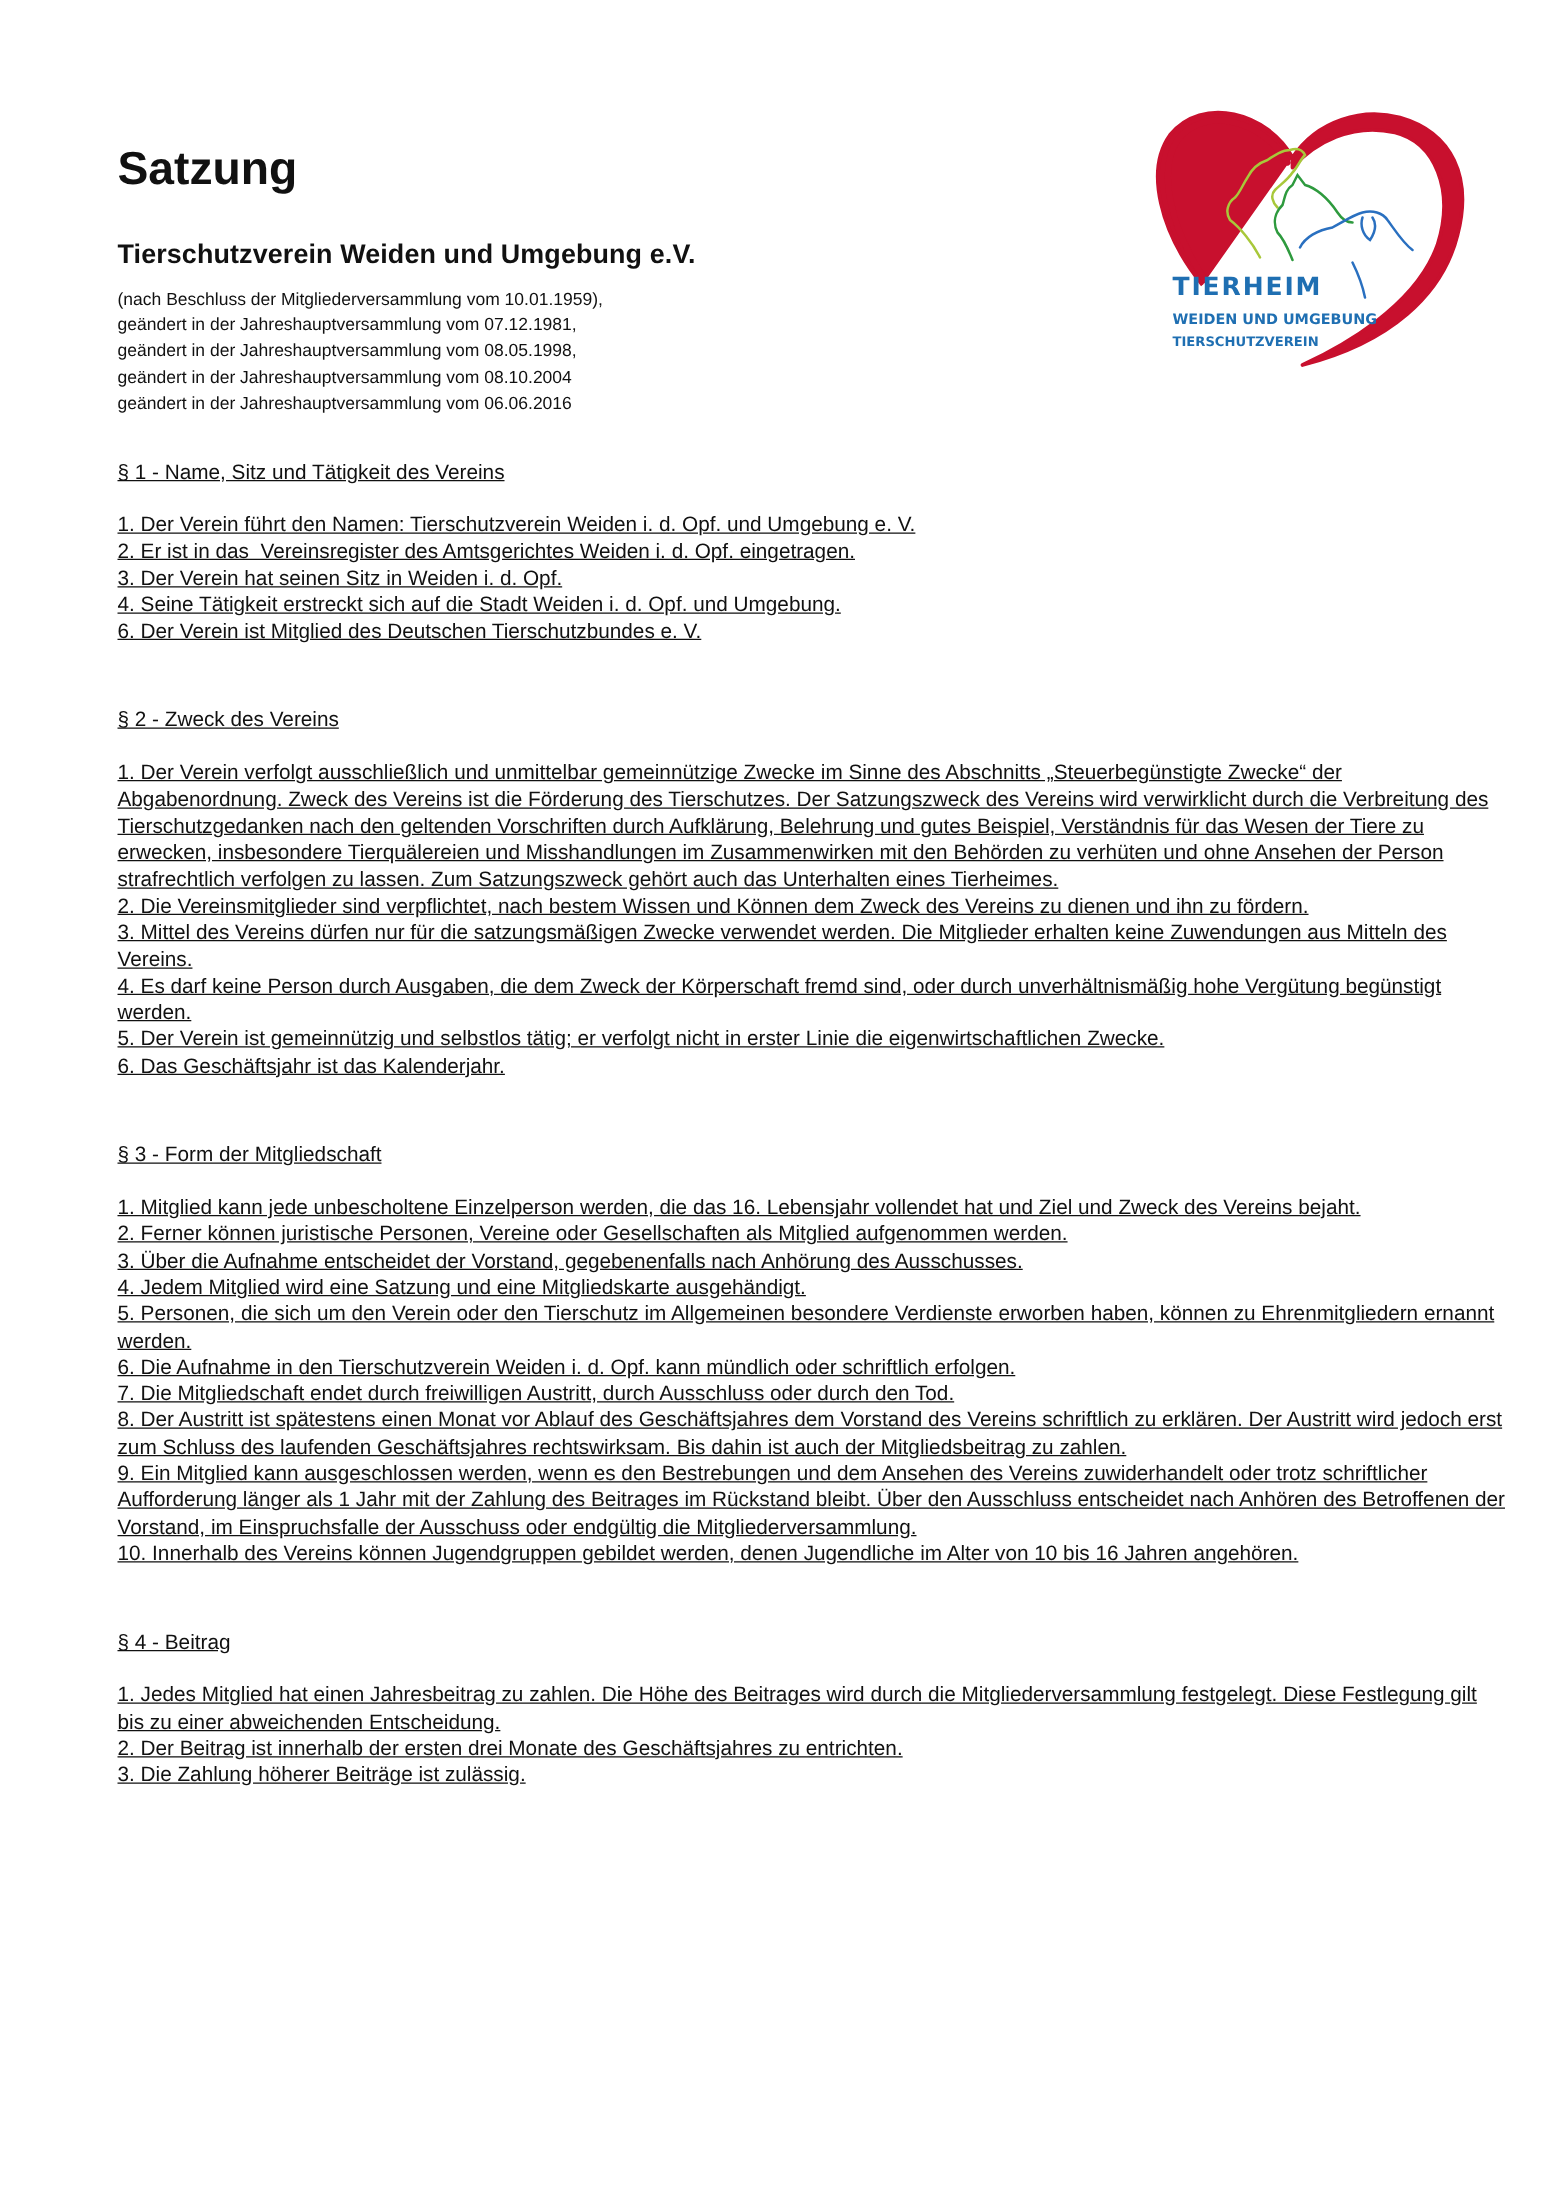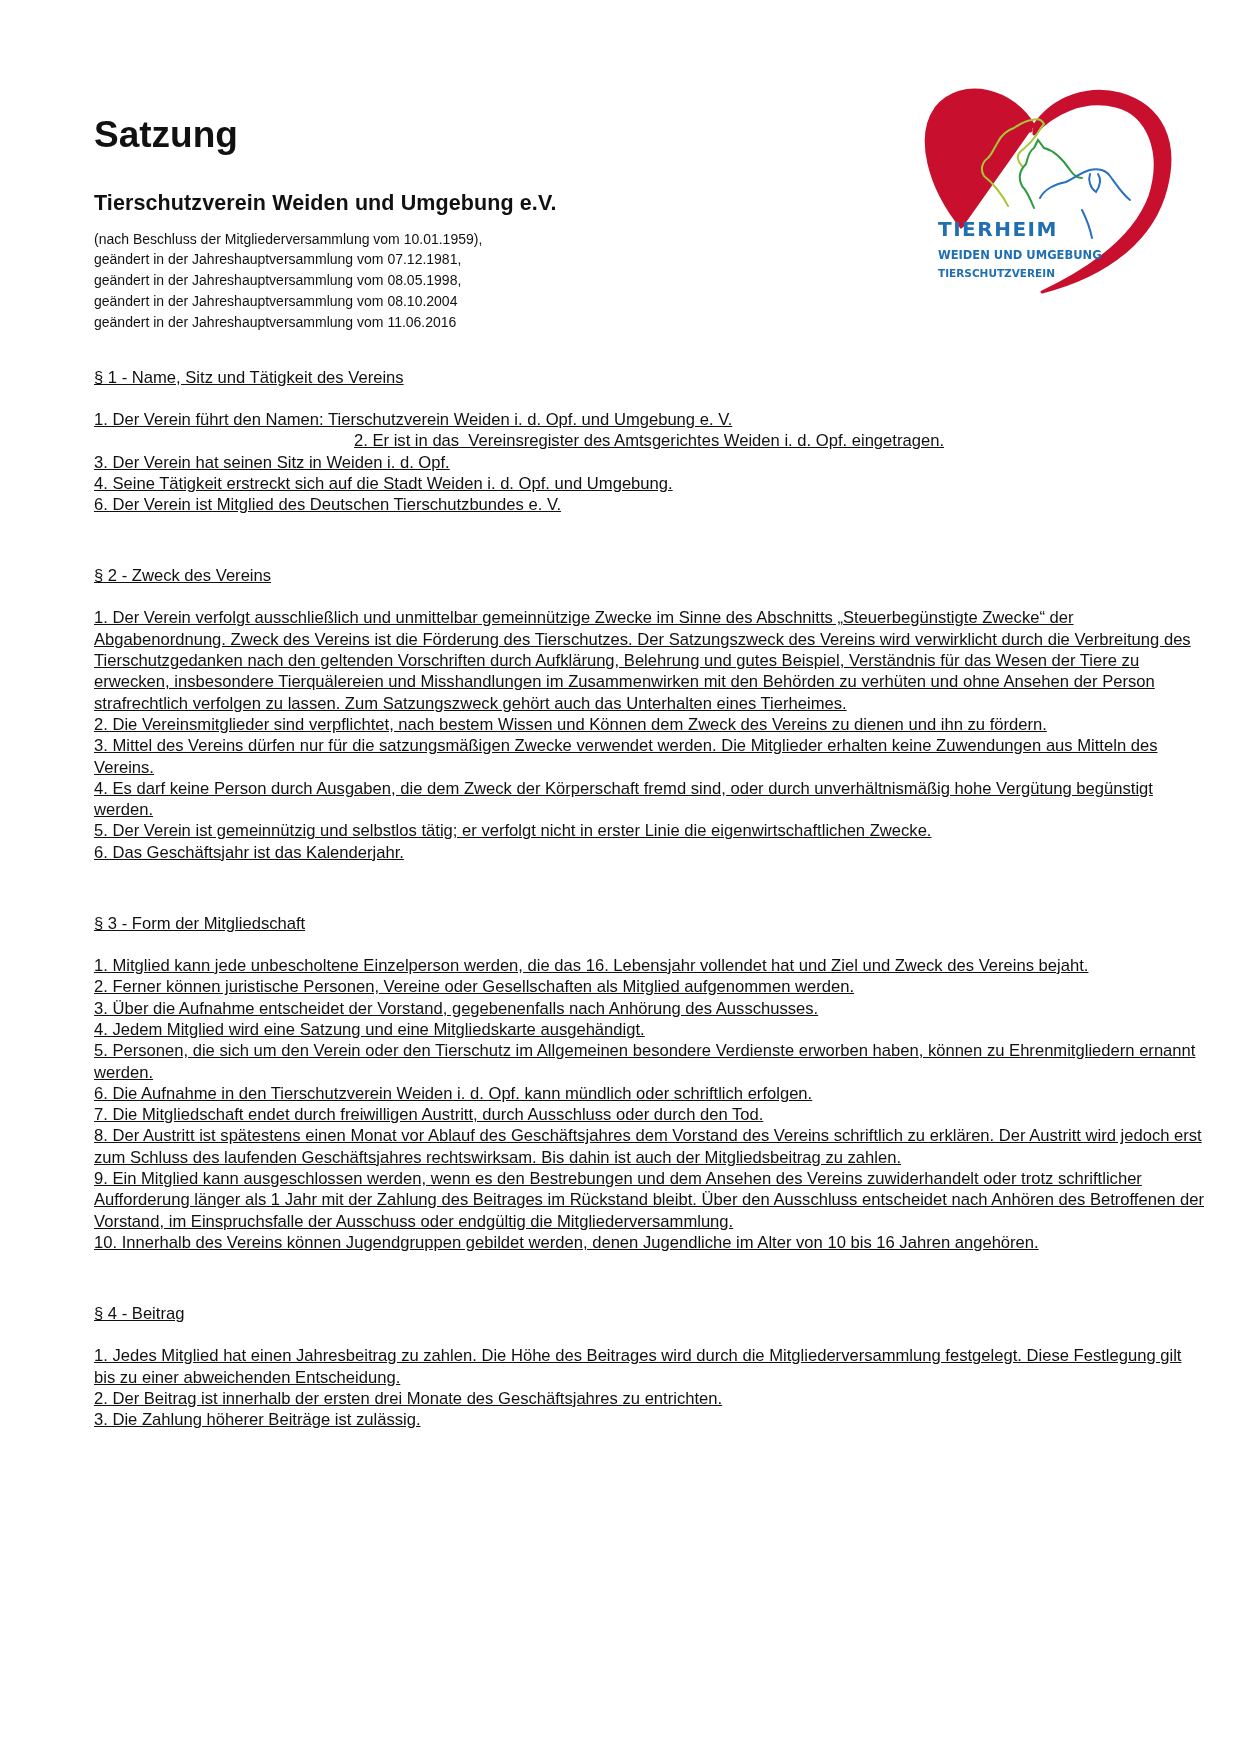--- a/index.html
+++ b/index.html
@@ -84,21 +84,21 @@
 <div class="page">
 
   <h1 class="title">Satzung</h1>
 
   <div class="header-block">
     <p class="org-name">Tierschutzverein Weiden und Umgebung e.V.</p>
     <p class="history-line">(nach Beschluss der Mitgliederversammlung vom 10.01.1959),</p>
     <p class="history-line">geändert in der Jahreshauptversammlung vom 07.12.1981,</p>
     <p class="history-line">geändert in der Jahreshauptversammlung vom 08.05.1998,</p>
     <p class="history-line">geändert in der Jahreshauptversammlung vom 08.10.2004</p>
-    <p class="history-line">geändert in der Jahreshauptversammlung vom 11.06.2016</p>
+    <p class="history-line">geändert in der Jahreshauptversammlung vom 06.06.2016</p>
   </div>
 
   <div class="logo">
     <svg width="260" height="225" viewBox="0 0 260 225">
 
       <path id="heart-path" d="M 112 48 C 92 12, 40 -2, 14 30 C -6 58, 6 108, 40 150
                M 112 48 C 132 18, 168 8, 198 16 C 240 28, 256 64, 244 110 C 232 158, 190 196, 120 214
                C 150 200, 210 168, 228 118 C 242 74, 226 36, 194 28 C 160 20, 130 36, 112 56 Z" fill="#c8102e" stroke="#c8102e" stroke-width="3" stroke-linejoin="round"></path>
       <path d="M 108 52 C 88 18, 42 6, 20 34 C 4 58, 14 104, 42 146" fill="none" stroke="#c8102e" stroke-width="5" stroke-linecap="round"></path>
 
@@ -110,21 +110,21 @@
       <text x="16" y="158" font-family="DejaVu Sans, sans-serif" font-weight="bold" font-size="20" fill="#1f6fb2" letter-spacing="1.5">TIERHEIM</text>
       <text x="16" y="181" font-family="DejaVu Sans, sans-serif" font-weight="bold" font-size="11.5" fill="#1f6fb2">WEIDEN UND UMGEBUNG</text>
       <text x="16" y="199" font-family="DejaVu Sans, sans-serif" font-weight="bold" font-size="10.5" fill="#1f6fb2">TIERSCHUTZVEREIN</text>
     </svg>
   </div>
 
   <div class="content">
     <div class="section">
       <p class="section-title">§ 1 - Name, Sitz und Tätigkeit des Vereins</p>
       <p class="item">1. Der Verein führt den Namen: Tierschutzverein Weiden i. d. Opf. und Umgebung e. V.</p>
-      <p class="item" style="white-space:pre;text-align:center;">2. Er ist in das  Vereinsregister des Amtsgerichtes Weiden i. d. Opf. eingetragen.</p>
+      <p class="item" style="white-space:pre;">2. Er ist in das  Vereinsregister des Amtsgerichtes Weiden i. d. Opf. eingetragen.</p>
       <p class="item">3. Der Verein hat seinen Sitz in Weiden i. d. Opf.</p>
       <p class="item">4. Seine Tätigkeit erstreckt sich auf die Stadt Weiden i. d. Opf. und Umgebung.</p>
       <p class="item">6. Der Verein ist Mitglied des Deutschen Tierschutzbundes e. V.</p>
     </div>
     <div class="gap-after-section"></div>
 
     <div class="section">
       <p class="section-title">§ 2 - Zweck des Vereins</p>
       <p class="item">1. Der Verein verfolgt ausschließlich und unmittelbar gemeinnützige Zwecke im Sinne des Abschnitts „Steuerbegünstigte Zwecke“ der Abgabenordnung. Zweck des Vereins ist die Förderung des Tierschutzes. Der Satzungszweck des Vereins wird verwirklicht durch die Verbreitung des Tierschutzgedanken nach den geltenden Vorschriften durch Aufklärung, Belehrung und gutes Beispiel, Verständnis für das Wesen der Tiere zu erwecken, insbesondere Tierquälereien und Misshandlungen im Zusammenwirken mit den Behörden zu verhüten und ohne Ansehen der Person strafrechtlich verfolgen zu lassen. Zum Satzungszweck gehört auch das Unterhalten eines Tierheimes.</p>
       <p class="item">2. Die Vereinsmitglieder sind verpflichtet, nach bestem Wissen und Können dem Zweck des Vereins zu dienen und ihn zu fördern.</p>

